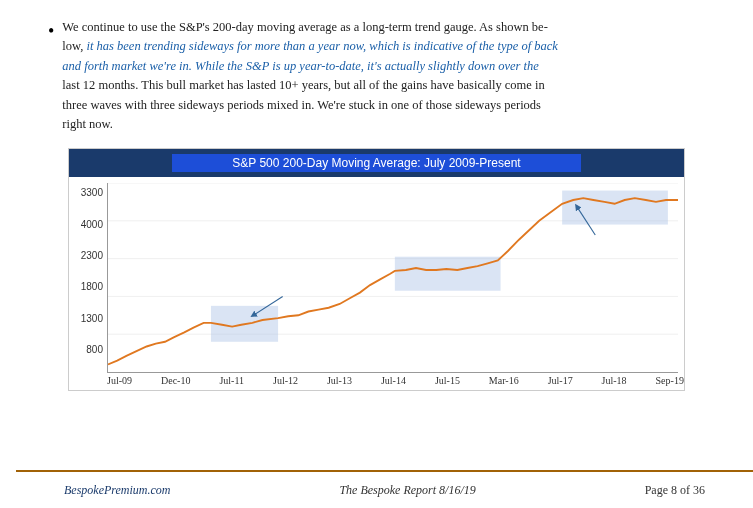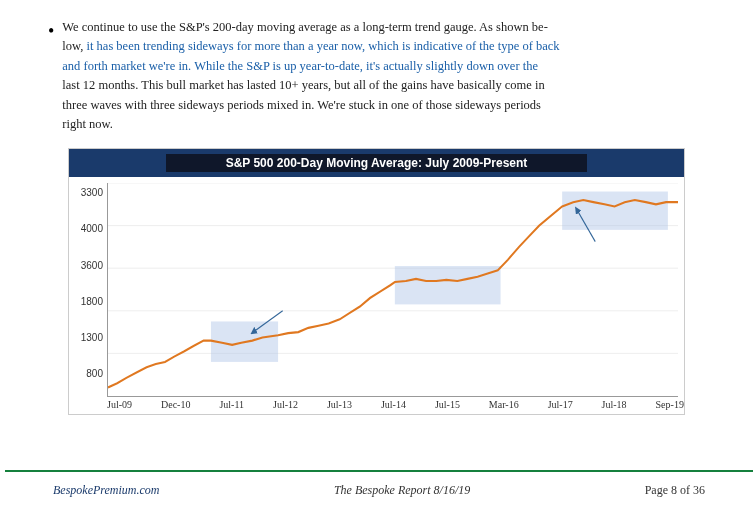--- a/index.html
+++ b/index.html
@@ -32,45 +32,46 @@
 
     .bullet-text {
       font-size: 12.5px;
       line-height: 1.55;
       color: #222;
       text-align: justify;
     }
 
     .highlight-blue {
       color: #1a5fa8;
+      font-style: italic;
     }
 
     .chart-container {
       margin: 8px 20px 10px 20px;
       border: 1px solid #ccc;
       background: #fff;
     }
 
     .chart-title {
       background: #1a3a6b;
       color: #fff;
       text-align: center;
       font-size: 12px;
       font-weight: bold;
       padding: 5px 10px;
       font-family: Arial, sans-serif;
     }
 
     .chart-title-inner {
-      background: #0f172a;
+      background: #1d4ed8;
       display: inline-block;
       padding: 2px 60px;
       color: #fff;
       font-size: 12px;
-      font-weight: bold;
+      font-weight: normal;
     }
 
     .y-axis {
       display: flex;
       flex-direction: column;
       justify-content: space-between;
       align-items: flex-end;
       padding: 4px 4px 18px 4px;
       width: 38px;
       flex-shrink: 0;
@@ -99,24 +100,24 @@
     .x-label {
       font-size: 10px;
       color: #333;
       font-family: Liberation Serif, serif;
       text-align: center;
     }
 
     .footer-bar {
       position: absolute;
       bottom: 0;
-      left: 5px;
+      left: 16px;
       right: 0;
       height: 38px;
-      border-top: 2px solid #15803d;
+      border-top: 2px solid #a16207;
       display: flex;
       align-items: center;
       padding: 0 48px;
       justify-content: space-between;
       margin-top: 44px;
     }
 
     .footer-left {
       font-size: 12px;
       color: #1a3a6b;
@@ -156,26 +157,26 @@
       three waves with three sideways periods mixed in.  We're stuck in one of those sideways periods<br>
       right now.
     </div>
   </div>
 
   <div class="chart-container">
     <div class="chart-title">
       <div class="chart-title-inner">S&amp;P 500 200-Day Moving Average: July 2009-Present</div>
     </div>
 
-    <div style="display:flex; height:220px; padding: 6px 6px 0 0;">
+    <div style="display:flex; height:196px; padding: 6px 6px 0 0;">
 
       <div class="y-axis">
         <span class="y-label">3300</span>
         <span class="y-label">4000</span>
-        <span class="y-label">3600</span>
+        <span class="y-label">2300</span>
         <span class="y-label">1800</span>
         <span class="y-label">1300</span>
         <span class="y-label">800</span>
       </div>
 
       <div class="chart-plot" style="position:relative; flex:1;">
         <svg class="line-chart" viewBox="0 0 620 200" preserveAspectRatio="none">
 
           <line x1="0" y1="0" x2="620" y2="0" stroke="#ddd" stroke-width="0.5"></line>
           <line x1="0" y1="40" x2="620" y2="40" stroke="#ddd" stroke-width="0.5"></line>

